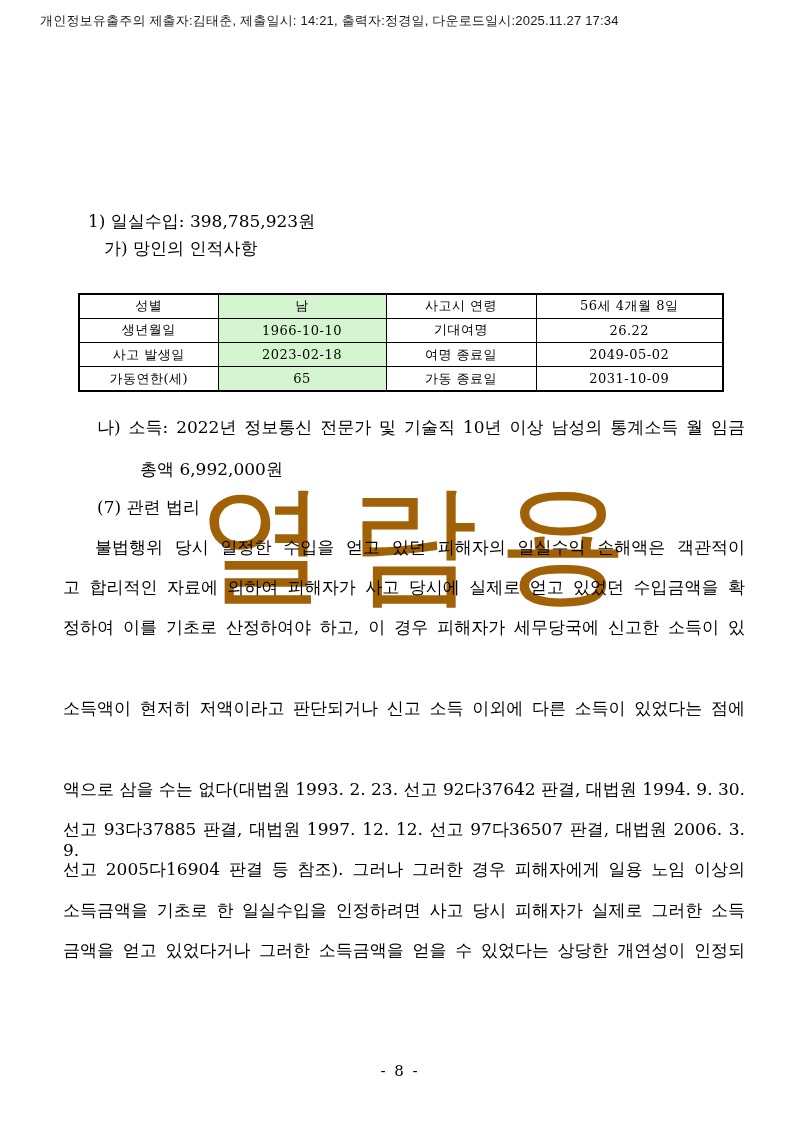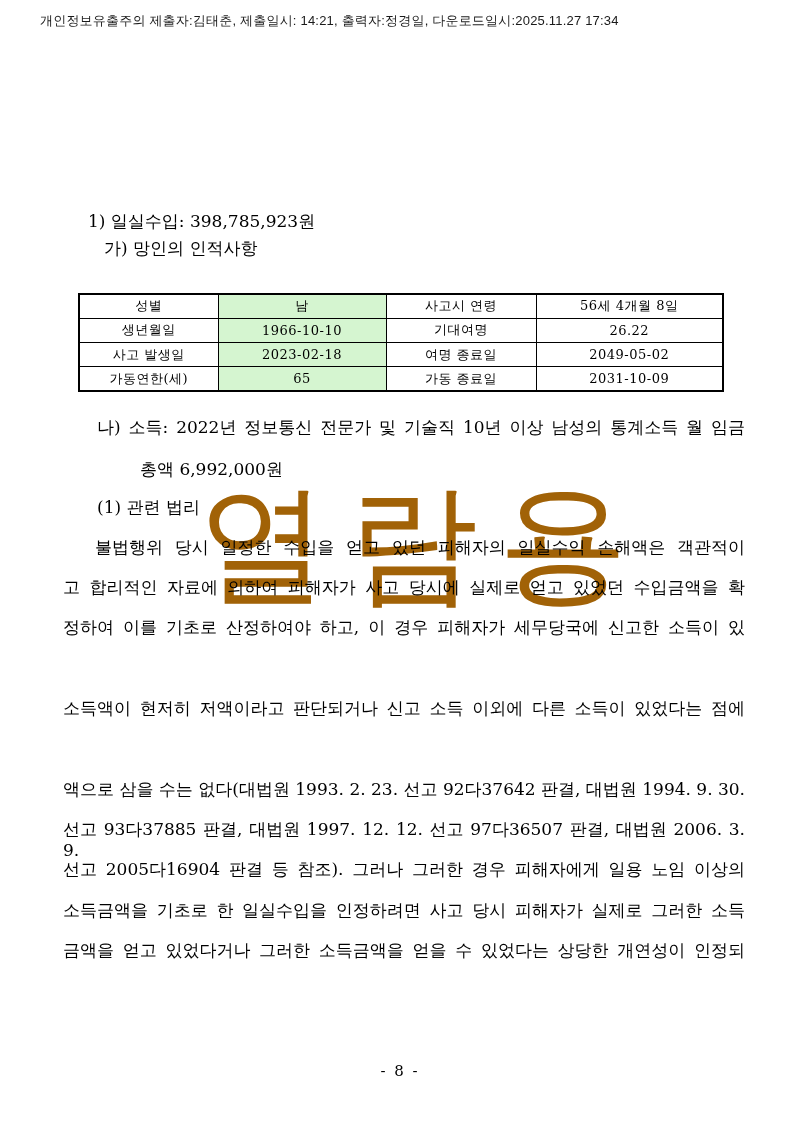--- a/index.html
+++ b/index.html
@@ -100,21 +100,21 @@
       <td>가동 종료일</td>
       <td>2031-10-09</td>
     </tr>
   </tbody>
     </table>
 
   <div class="jline" style="left:97px; width:648px; top:417px;">나) 소득: 2022년 정보통신 전문가 및 기술직 10년 이상 남성의 통계소득 월 임금</div>
 
   <div class="bline" style="left:140px; top:459px;">총액 6,992,000원</div>
 
-  <div class="bline" style="left:97px; top:497px;">(1) 관련 법리</div>
+  <div class="bline" style="left:97px; top:497px;">(7) 관련 법리</div>
 
   <div class="jline indent-first" style="top:537px;">불법행위 당시 일정한 수입을 얻고 있던 피해자의 일실수익 손해액은 객관적이</div>
   <div class="jline" style="top:577px;">고 합리적인 자료에 의하여 피해자가 사고 당시에 실제로 얻고 있었던 수입금액을 확</div>
   <div class="jline" style="top:617px;">정하여 이를 기초로 산정하여야 하고, 이 경우 피해자가 세무당국에 신고한 소득이 있</div>
   <div class="jline" style="top:698px;">소득액이 현저히 저액이라고 판단되거나 신고 소득 이외에 다른 소득이 있었다는 점에</div>
   <div class="jline" style="top:779px;">액으로 삼을 수는 없다(대법원 1993. 2. 23. 선고 92다37642 판결, 대법원 1994. 9. 30.</div>
   <div class="jline" style="top:819px;">선고 93다37885 판결, 대법원 1997. 12. 12. 선고 97다36507 판결, 대법원 2006. 3. 9.</div>
   <div class="jline" style="top:859px;">선고 2005다16904 판결 등 참조). 그러나 그러한 경우 피해자에게 일용 노임 이상의</div>
   <div class="jline" style="top:900px;">소득금액을 기초로 한 일실수입을 인정하려면 사고 당시 피해자가 실제로 그러한 소득</div>
   <div class="jline" style="top:940px;">금액을 얻고 있었다거나 그러한 소득금액을 얻을 수 있었다는 상당한 개연성이 인정되</div>

